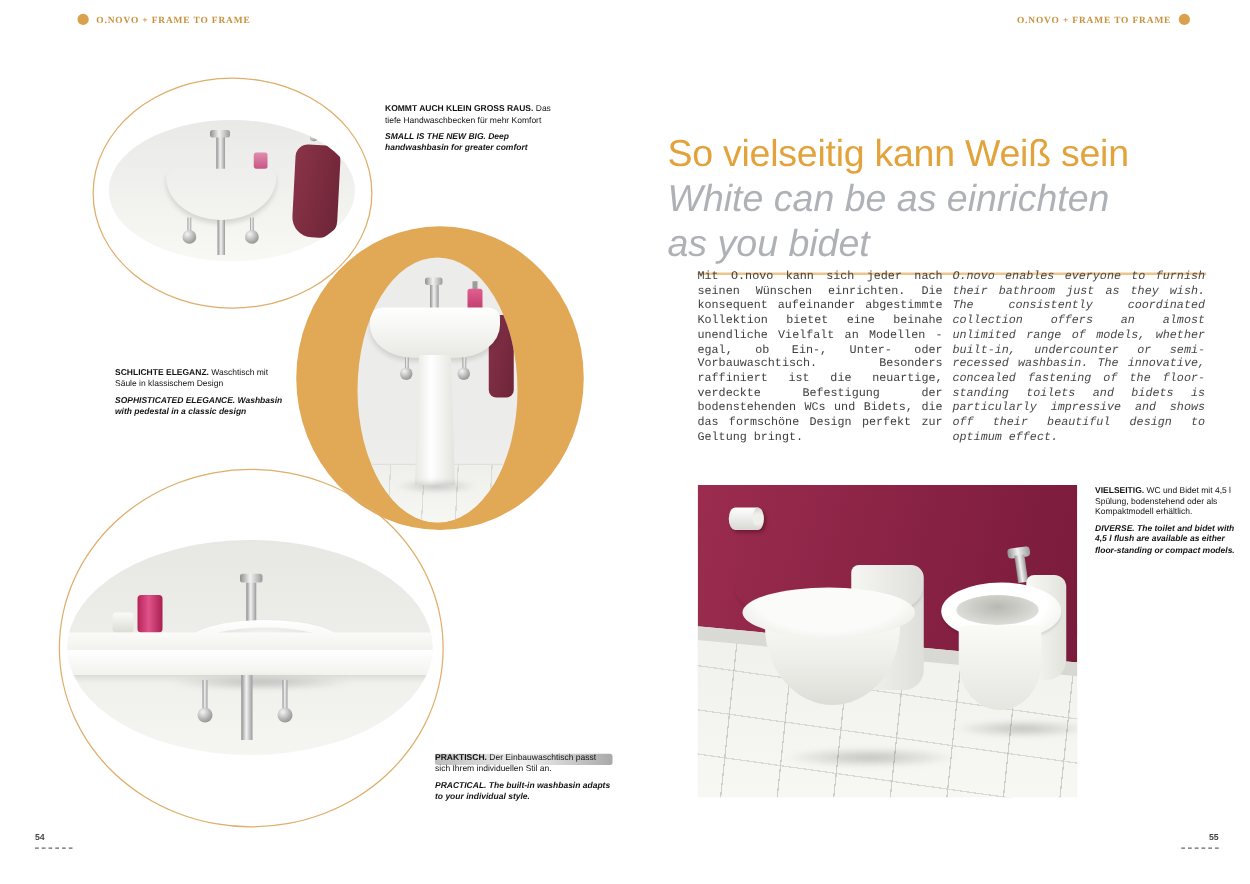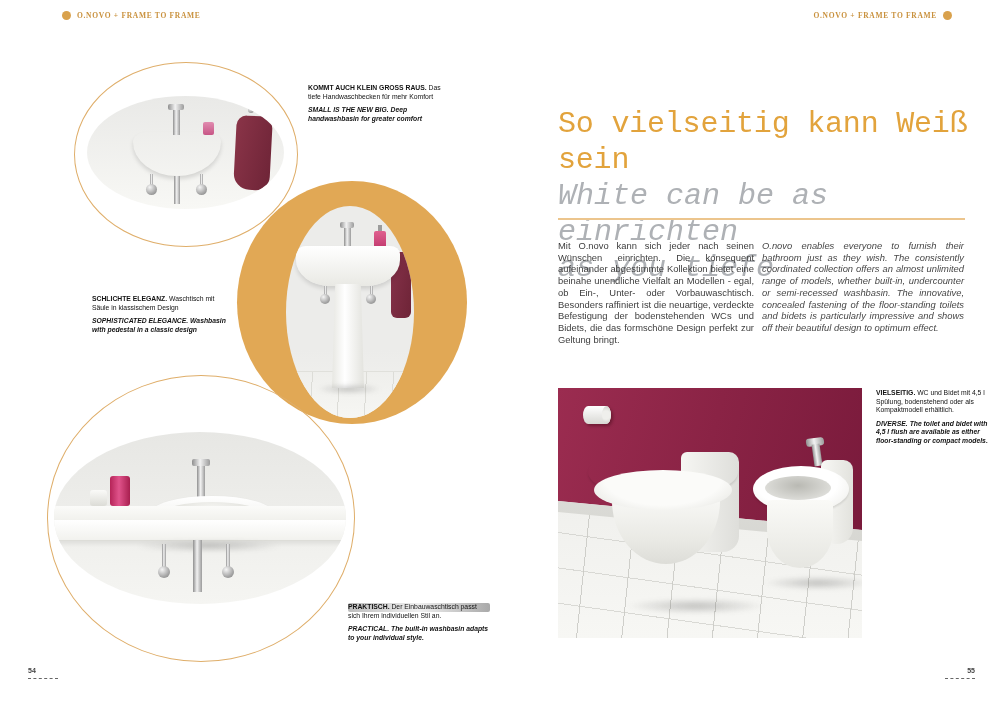--- a/index.html
+++ b/index.html
@@ -87,25 +87,25 @@
   .cap p{margin:0 0 5px 0;}
   .cap .lead{font-weight:bold;}
   .cap .de{font-weight:normal;}
   .cap .en{font-weight:bold;font-style:italic;}
   .cap1{left:308px;top:84px;width:145px;}
   .cap2{left:92px;top:295px;width:138px;}
   .cap3{left:348px;top:603px;width:142px;}
   .cap4{left:876px;top:389px;width:113px;}
 
   
-  .headline{position:absolute;left:558px;top:106px;width:430px;font-family:Liberation Mono, monospace;}
+  .headline{position:absolute;left:534px;top:106px;width:430px;font-family:Liberation Sans, sans-serif;}
   .headline .de{font-size:30px;line-height:36px;color:#e2a33c;letter-spacing:-.2px;margin:0;font-weight:normal;}
   .headline .en{font-size:30px;line-height:36px;color:#aeb1b5;font-style:italic;margin:0;}
   .rule{position:absolute;left:558px;top:218px;width:407px;height:2px;background:#ecc58d;}
-  .col{position:absolute;top:240px;margin:0;font-family:Liberation Sans, sans-serif;font-size:9.4px;line-height:11.7px;text-align:justify;color:#3d3d3d;}
+  .col{position:absolute;top:215px;margin:0;font-family:Liberation Mono, monospace;font-size:9.4px;line-height:11.7px;text-align:justify;color:#3d3d3d;}
   .col-de{left:558px;width:196px;}
   .col-en{left:762px;width:202px;font-style:italic;color:#474747;}
 
   
   .photoR{position:absolute;left:558px;top:388px;width:304px;height:250px;overflow:hidden;}
   .floorR{position:absolute;inset:0;
     background:repeating-linear-gradient(96deg,rgba(0,0,0,0) 0 44px,rgba(200,200,195,.85) 44px 45px),
                repeating-linear-gradient(8deg,rgba(0,0,0,0) 0 34px,rgba(205,205,200,.7) 34px 35px),
                linear-gradient(180deg,#eaeae7,#f7f7f4);}
   .wallR{position:absolute;inset:0;clip-path:polygon(0 0,100% 0,100% 56.8%,0 45.2%);
@@ -210,21 +210,21 @@
     <div class="abs valve3r valve"></div>
   </div>
   <div class="cap cap3">
     <p class="de"><span class="lead">PRAKTISCH.</span> <span>Der Einbauwaschtisch passt sich Ihrem individuellen Stil an.</span></p>
     <p class="en"><span class="lead">PRACTICAL.</span> <span>The built-in washbasin adapts to your individual style.</span></p>
   </div>
 
   <div class="headline">
     <h1 class="de">So vielseitig kann Weiß sein</h1>
     <div class="en">White can be as einrichten</div>
-    <div class="en">as you tiefe</div>
+    <div class="en">as you bidet</div>
   </div>
   <div class="rule"></div>
 
   <p class="col col-de">Mit O.novo kann sich jeder nach seinen Wünschen einrichten. Die konsequent aufeinander abgestimmte Kollektion bietet eine beinahe unendliche Vielfalt an Modellen - egal, ob Ein-, Unter- oder Vorbauwaschtisch. Besonders raffiniert ist die neuartige, verdeckte Befestigung der bodenstehenden WCs und Bidets, die das formschöne Design perfekt zur Geltung bringt.</p>
   <p class="col col-en">O.novo enables everyone to furnish their bathroom just as they wish. The consistently coordinated collection offers an almost unlimited range of models, whether built-in, undercounter or semi-recessed washbasin. The innovative, concealed fastening of the floor-standing toilets and bidets is particularly impressive and shows off their beautiful design to optimum effect.</p>
 
   <div class="photoR">
     <div class="floorR"></div>
     <div class="wallR"></div>
     <div class="skirtR"></div>

